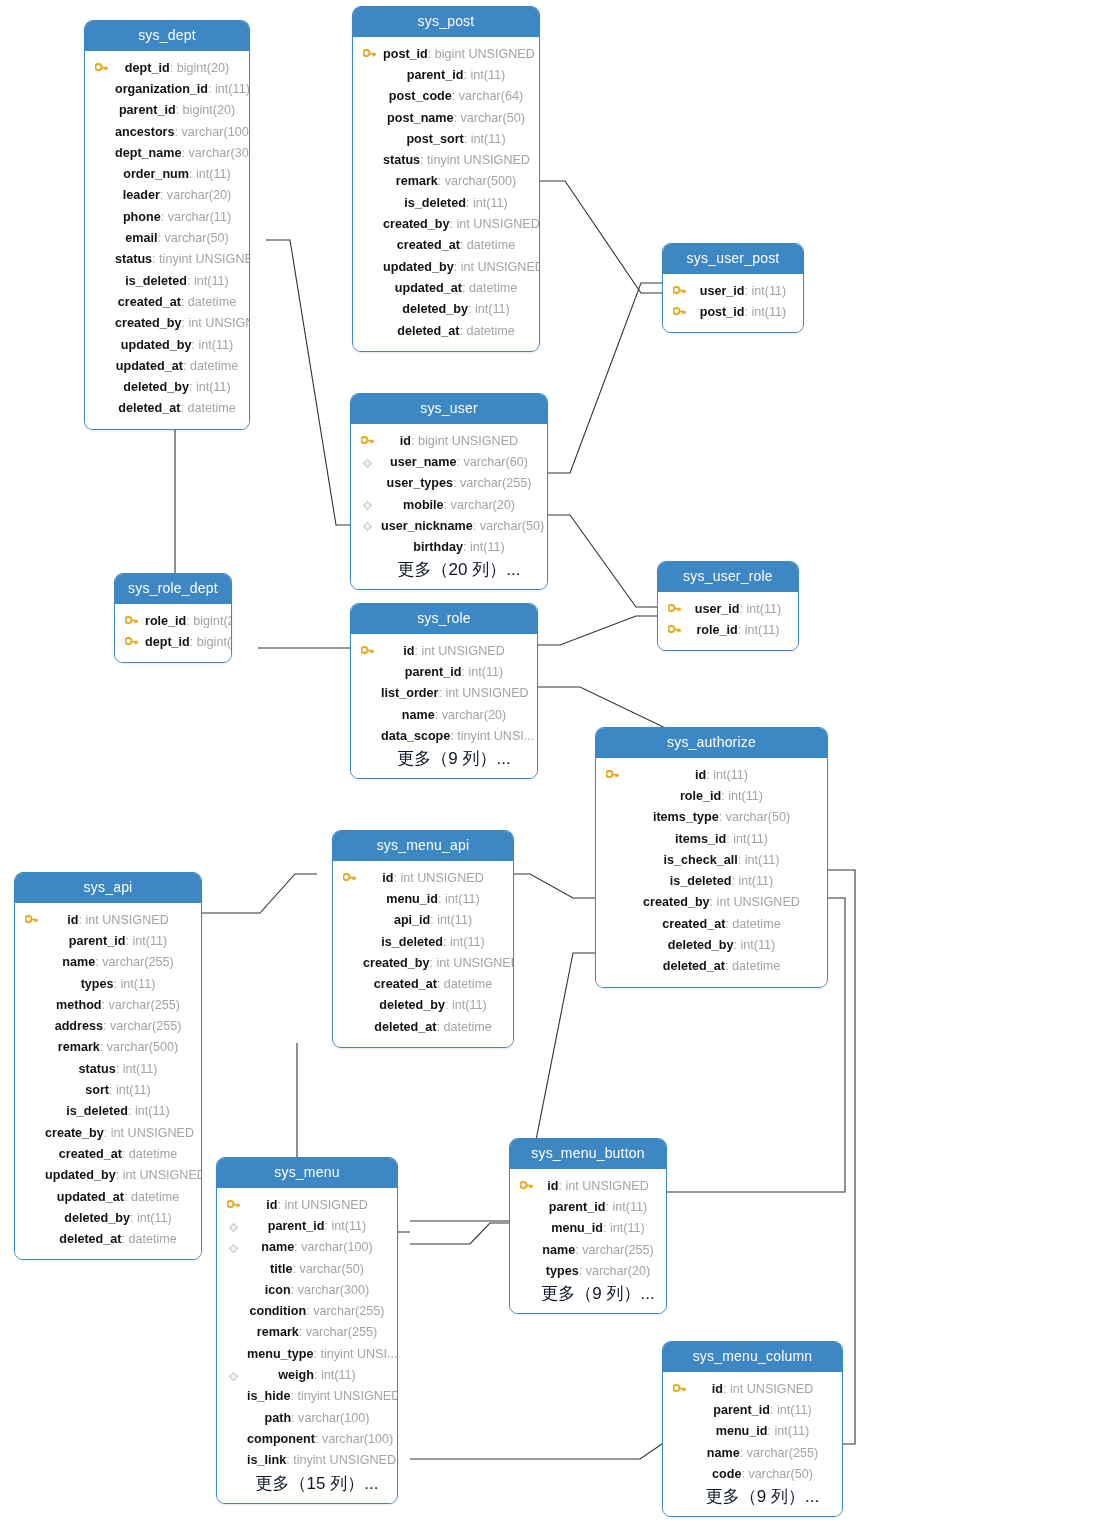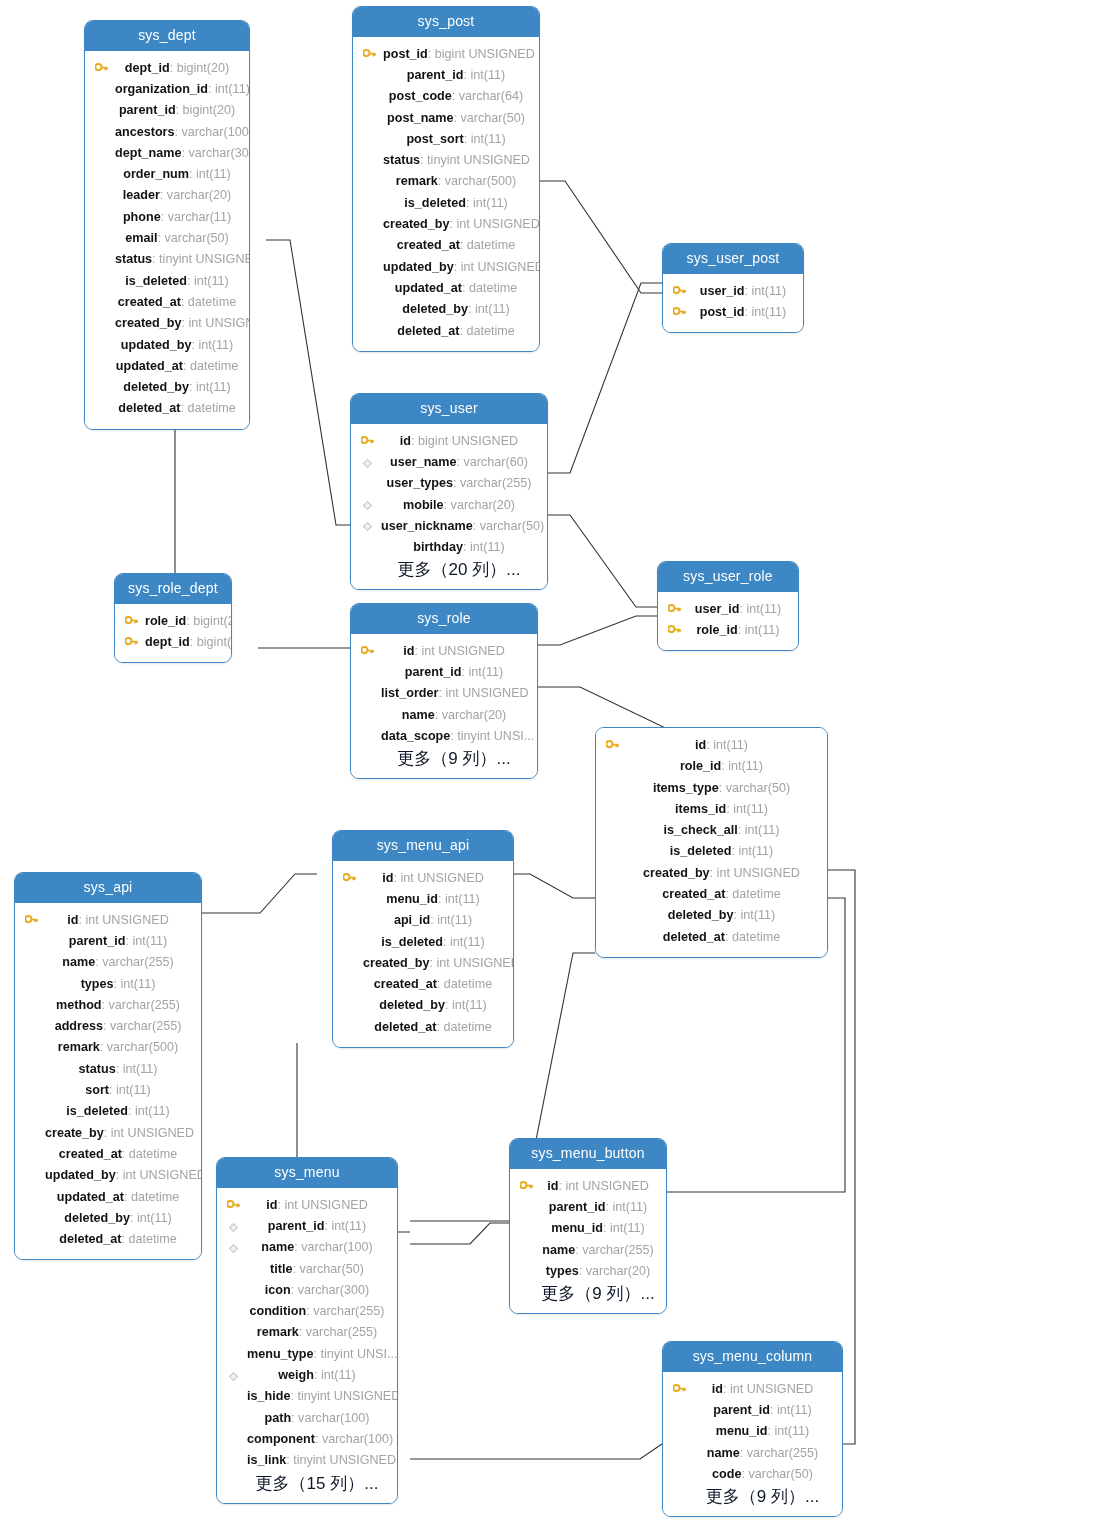--- a/index.html
+++ b/index.html
@@ -251,20 +251,21 @@
             </svg>
           </span><span class="fname">id</span><span class="ftype">: <span>int UNSIGNED</span></span></div>
         <div class="field"><span class="fname">parent_id</span><span class="ftype">: <span>int(11)</span></span></div>
         <div class="field"><span class="fname">list_order</span><span class="ftype">: <span>int UNSIGNED</span></span></div>
         <div class="field"><span class="fname">name</span><span class="ftype">: <span>varchar(20)</span></span></div>
         <div class="field"><span class="fname">data_scope</span><span class="ftype">: <span>tinyint UNSI...</span></span></div>
         <div class="more">更多（9 列）...</div>
       </div>
     </div>
     <div class="entity" style="left: 595px; top: 727px; width: 233px;">
+      <div class="entity-header">sys_authorize</div>
       <div class="entity-body">
         <div class="field"><span class="fmark key-icon">
             <svg width="13" height="11" viewBox="0 0 13 11">
               <circle cx="3.4" cy="4.1" r="3.1" fill="none" stroke="#e8ab1f" stroke-width="1.9"></circle>
               <path d="M6.2 4.6 H12.2 M10.4 4.6 V7.2 M12.1 4.6 V6.6" stroke="#e8ab1f" stroke-width="1.9" fill="none" stroke-linecap="butt"></path>
             </svg>
           </span><span class="fname">id</span><span class="ftype">: <span>int(11)</span></span></div>
         <div class="field"><span class="fname">role_id</span><span class="ftype">: <span>int(11)</span></span></div>
         <div class="field"><span class="fname">items_type</span><span class="ftype">: <span>varchar(50)</span></span></div>
         <div class="field"><span class="fname">items_id</span><span class="ftype">: <span>int(11)</span></span></div>

